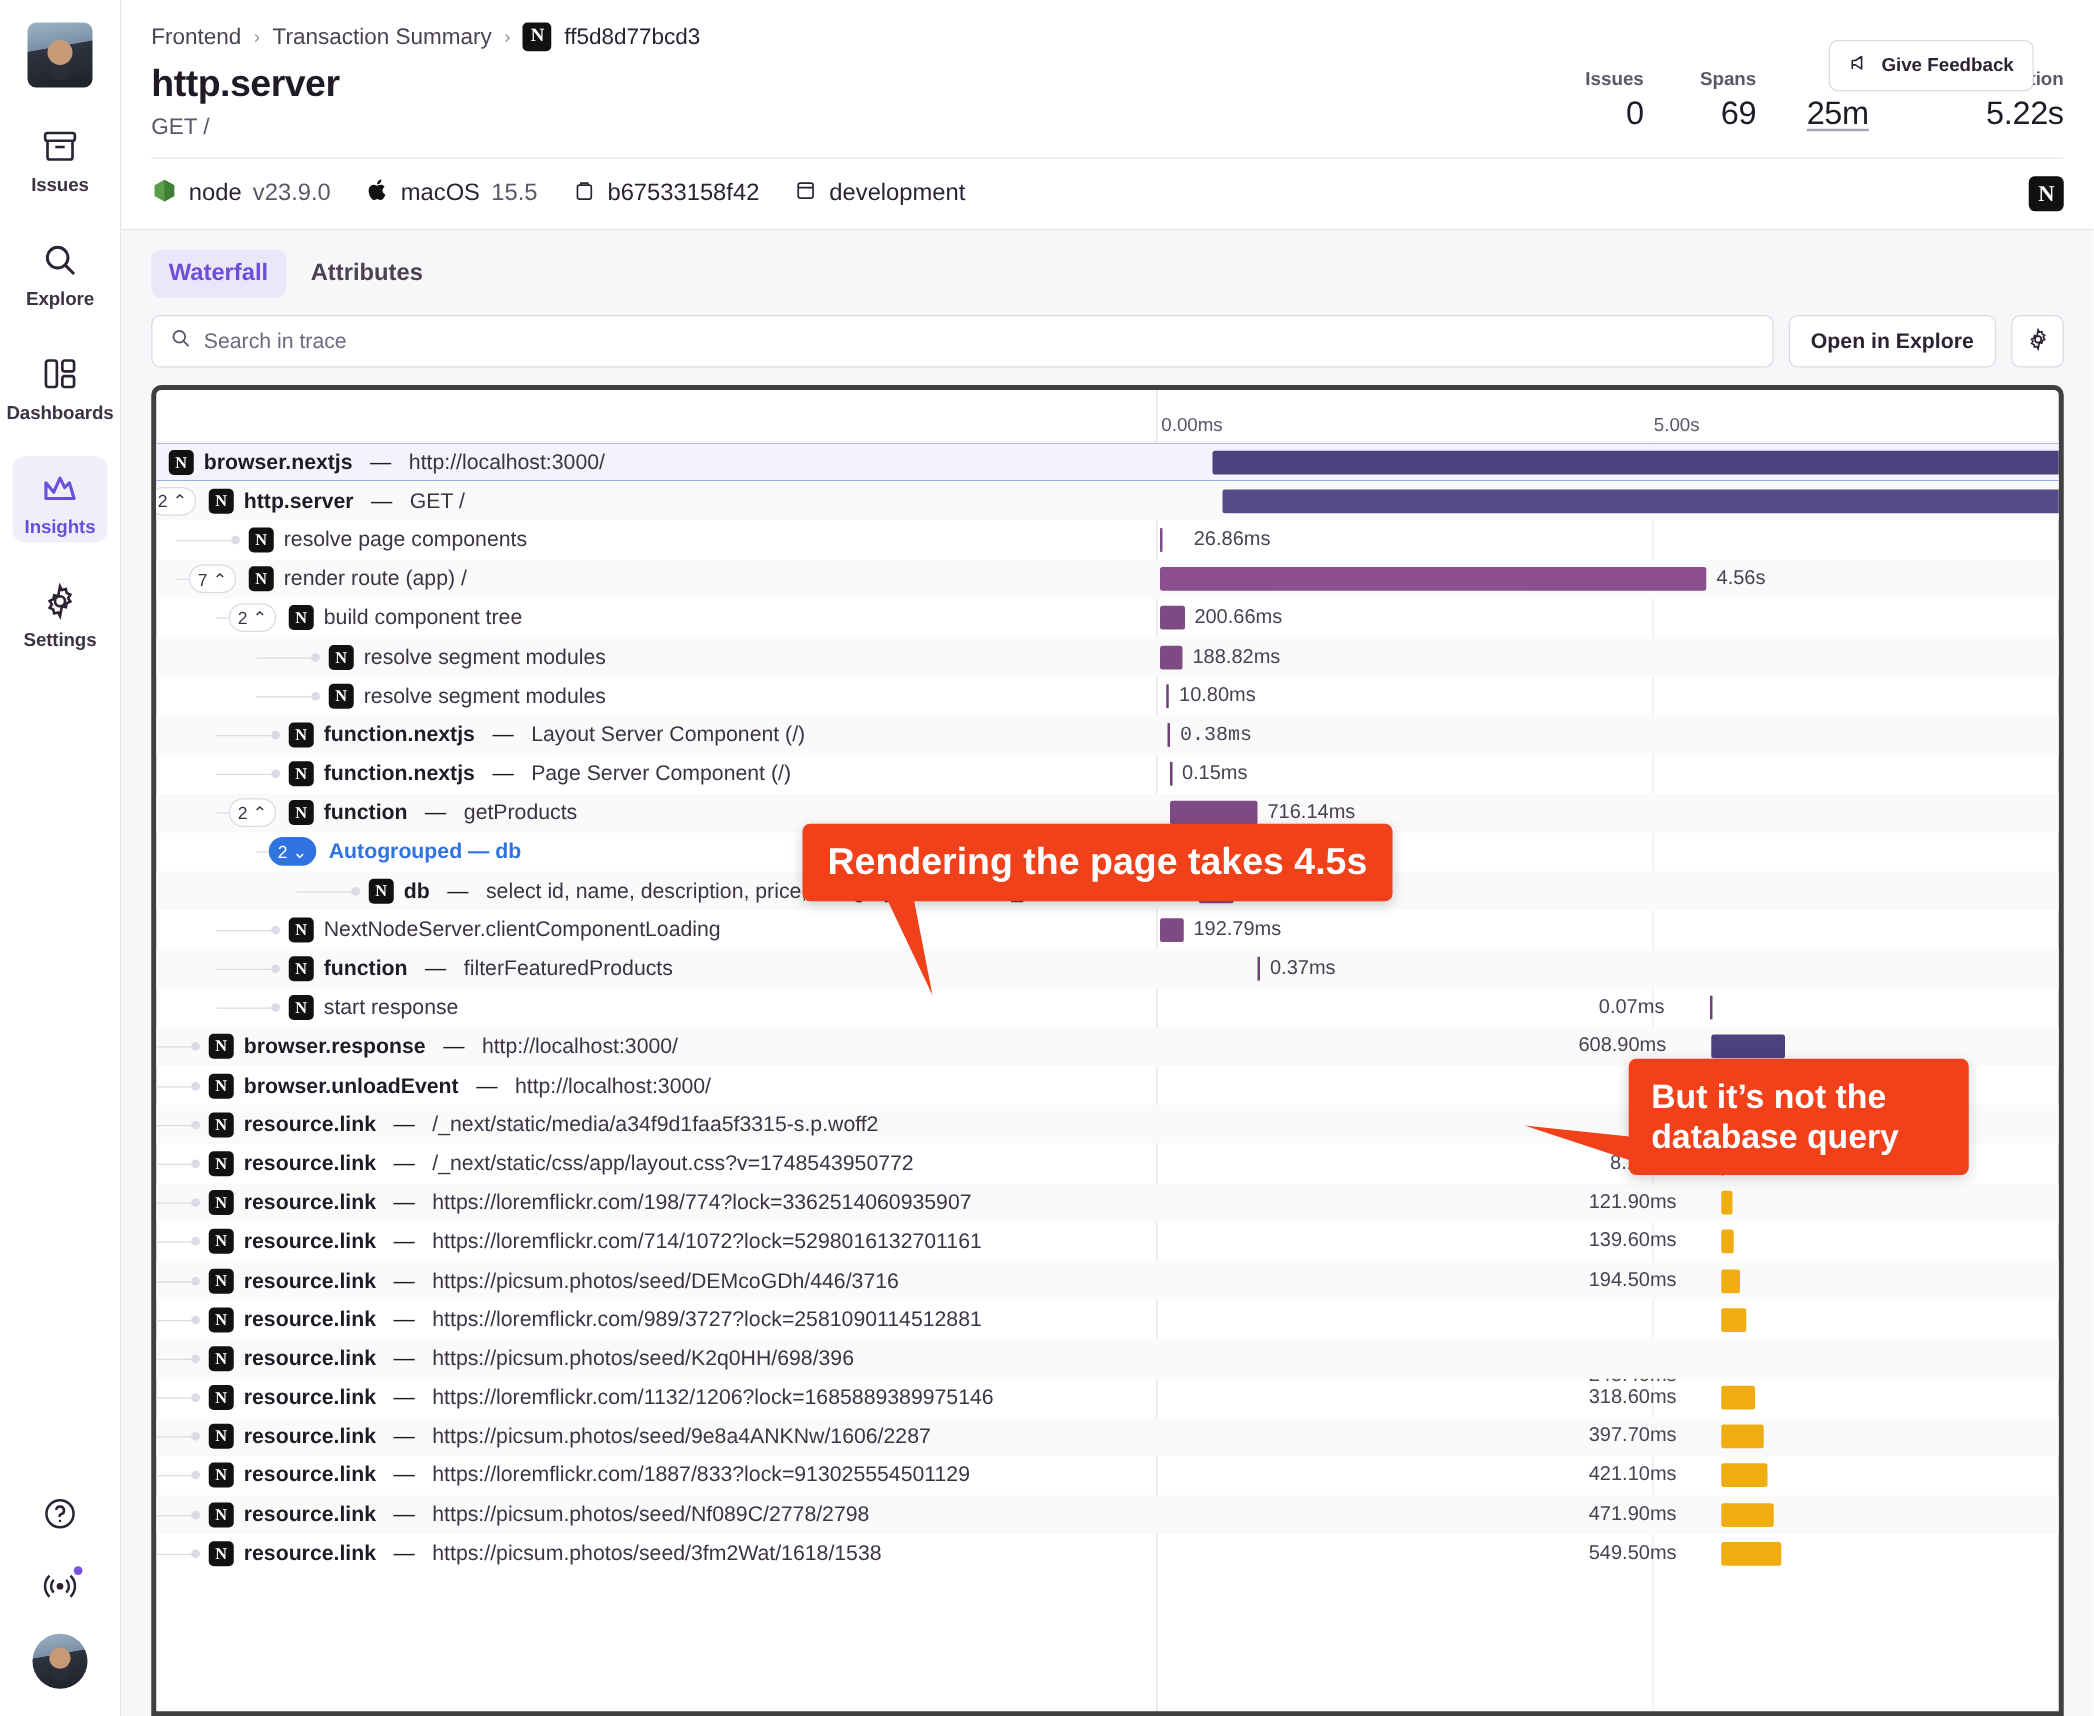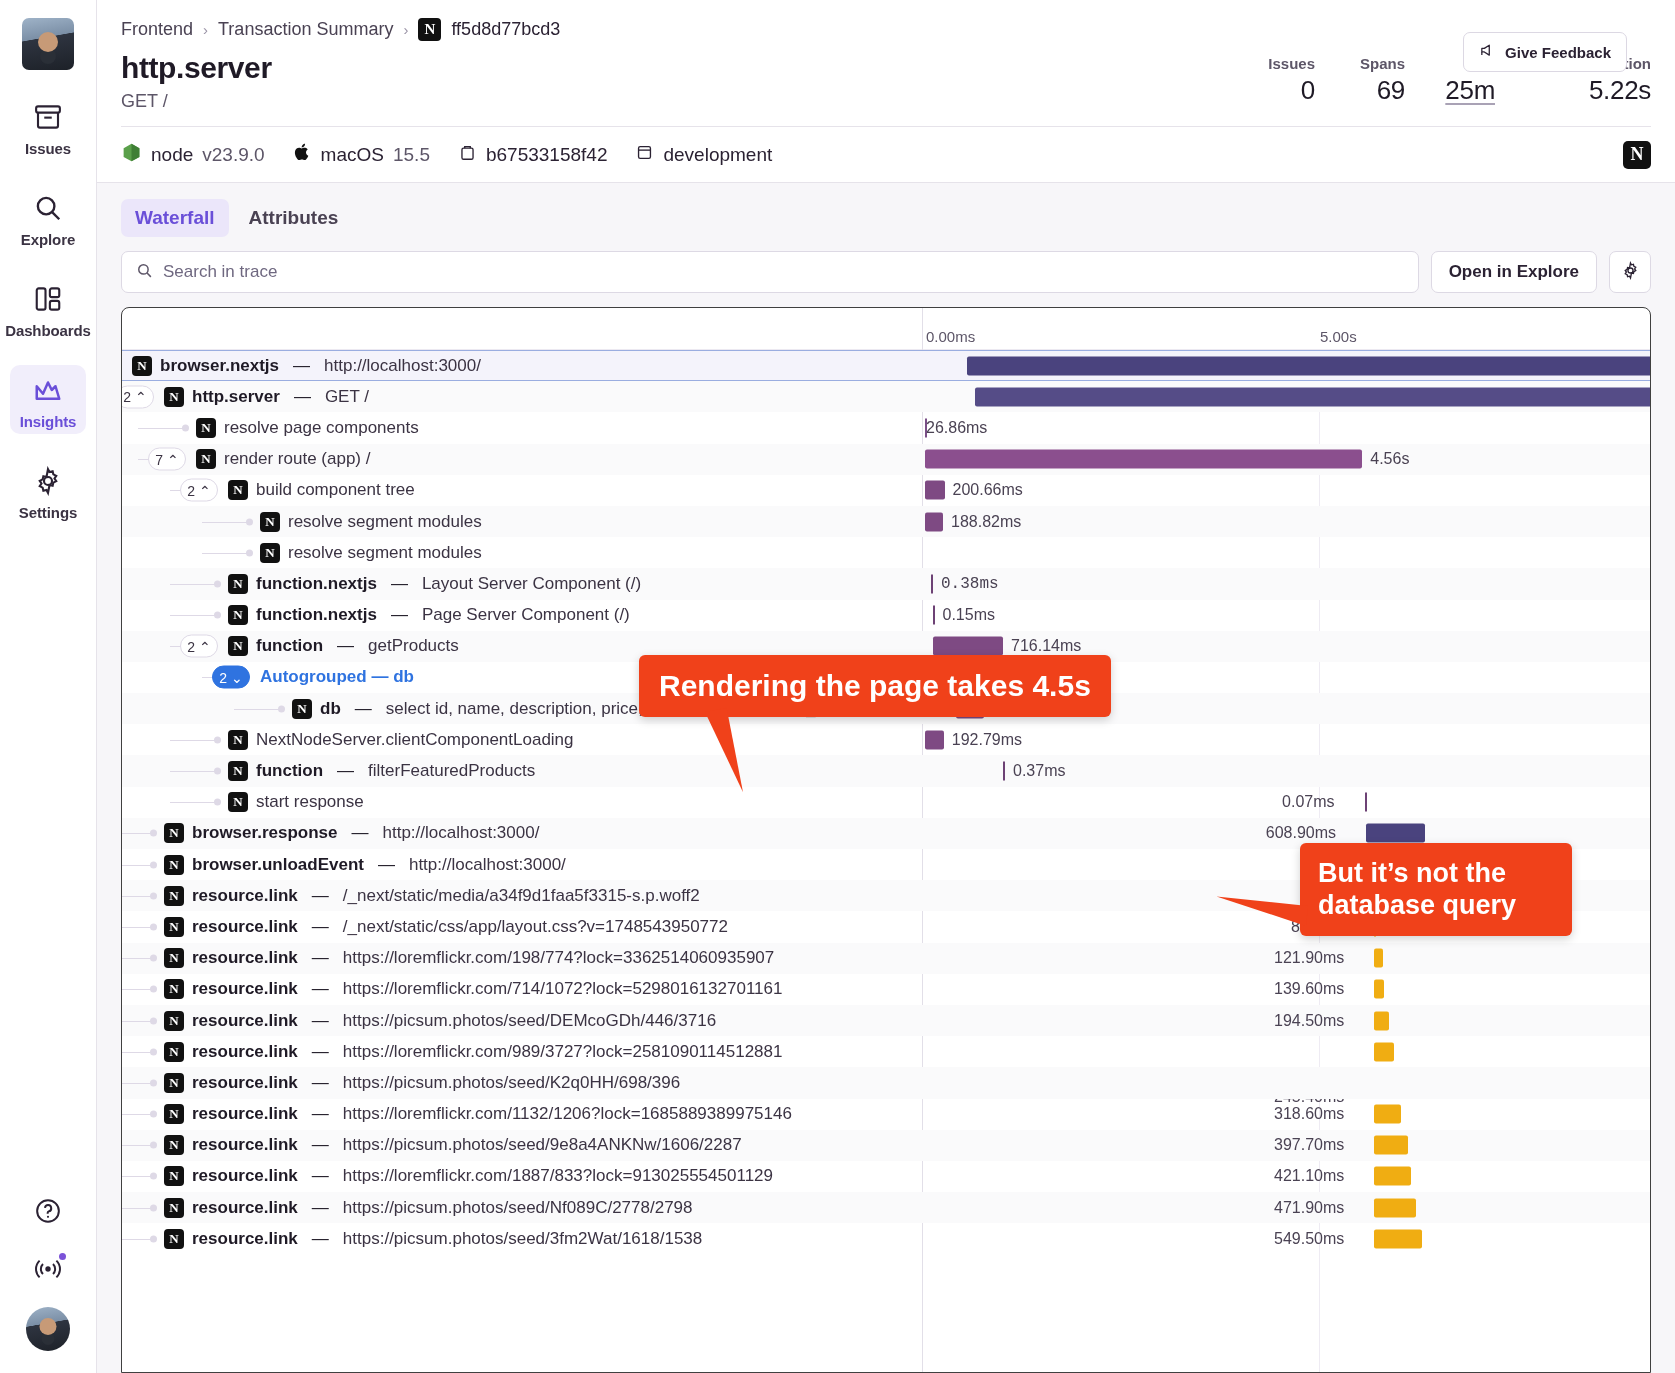--- a/index.html
+++ b/index.html
@@ -106,21 +106,21 @@
   .btn-outline {
     height:42px; border:1px solid #ddd9e4; background:#fff; border-radius:7px;
     padding: 0 17px; font-size:17px; font-weight:700; color:#2b2233; cursor:pointer;
     display:flex; align-items:center;
   }
   .btn-icon { width:42px; height:42px; border:1px solid #ddd9e4; background:#fff; border-radius:7px;
     display:flex;align-items:center;justify-content:center;cursor:pointer;}
 
   
   .waterfall {
-    margin-top: 14px; background:#fff; border:1px solid #404040; border-top-left-radius:8px; border-top-right-radius:8px;
+    margin-top: 14px; background:#fff; border:4px solid #404040; border-top-left-radius:8px; border-top-right-radius:8px;
     flex:1 1 auto; position:relative; overflow:hidden;
   }
   .wf-header { height: 42px; position:relative; border-bottom:1px solid #ece9f1;}
   .wf-split { position:absolute; left:800px; top:0; bottom:0; width:1px; background:#e2dfe8; }
   .axis-label { position:absolute; top: 20px; font-size:15px; color:#5d5668; }
   .gridline { position:absolute; top:42px; bottom:0; width:1px; background:#eeebf3; }
 
   .rows { position:absolute; left:0; right:0; top:42px; bottom:0; }
   .row { height: 31.2px; display:flex; align-items:center; position:relative; }
   .row.alt { background:#fafafb; }
@@ -424,21 +424,21 @@
               <div class="row-left">
                 <span class="connector" style="left: 16px; width: 46px;"></span>
                 <span class="connector-dot" style="left: 60px;"></span>
                 <span class="row-label" style="left: 74px;">
                   <span class="sicon">N</span>
                   <span class="desc">resolve page components</span>
                 </span>
               </div>
               <div class="row-right">
                 <span class="bar tick" style="left: 3px; background: rgb(122, 79, 135);"></span>
-                <span class="dur" style="left: 4px;">26.86ms</span>
+                <span class="dur" style="left: 30px;">26.86ms</span>
               </div>
             </div>
             <div class="row alt">
               <div class="row-left">
                 <span class="connector" style="left: 16px; width: 46px;"></span>
                 <span class="chip" style="left: 26px;">7 ⌃</span>
                 <span class="row-label" style="left: 74px;">
                   <span class="sicon">N</span>
                   <span class="desc">render route (app) /</span>
                 </span>
@@ -477,20 +477,24 @@
               </div>
             </div>
             <div class="row">
               <div class="row-left">
                 <span class="connector" style="left: 80px; width: 46px;"></span>
                 <span class="connector-dot" style="left: 124px;"></span>
                 <span class="row-label" style="left: 138px;">
                   <span class="sicon">N</span>
                   <span class="desc">resolve segment modules</span>
                 </span>
+              </div>
+              <div class="row-right">
+                <span class="bar tick" style="left: 8.25px; background: rgb(109, 66, 117);"></span>
+                <span class="dur" style="left: 18.25px;">10.80ms</span>
               </div>
             </div>
             <div class="row alt">
               <div class="row-left">
                 <span class="connector" style="left: 48px; width: 46px;"></span>
                 <span class="connector-dot" style="left: 92px;"></span>
                 <span class="row-label" style="left: 106px;">
                   <span class="sicon">N</span>
                   <span class="op">function.nextjs</span>
                   <span class="dash">—</span>

